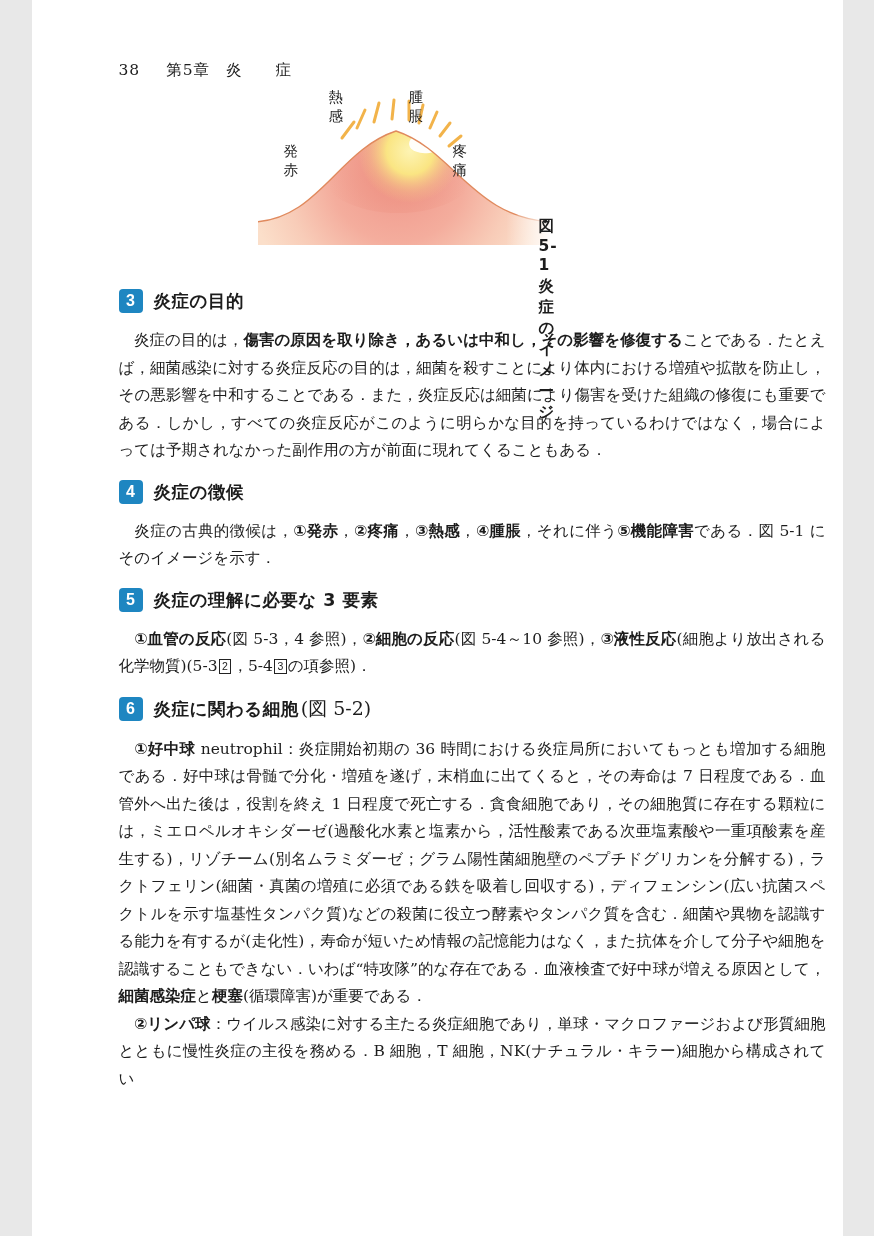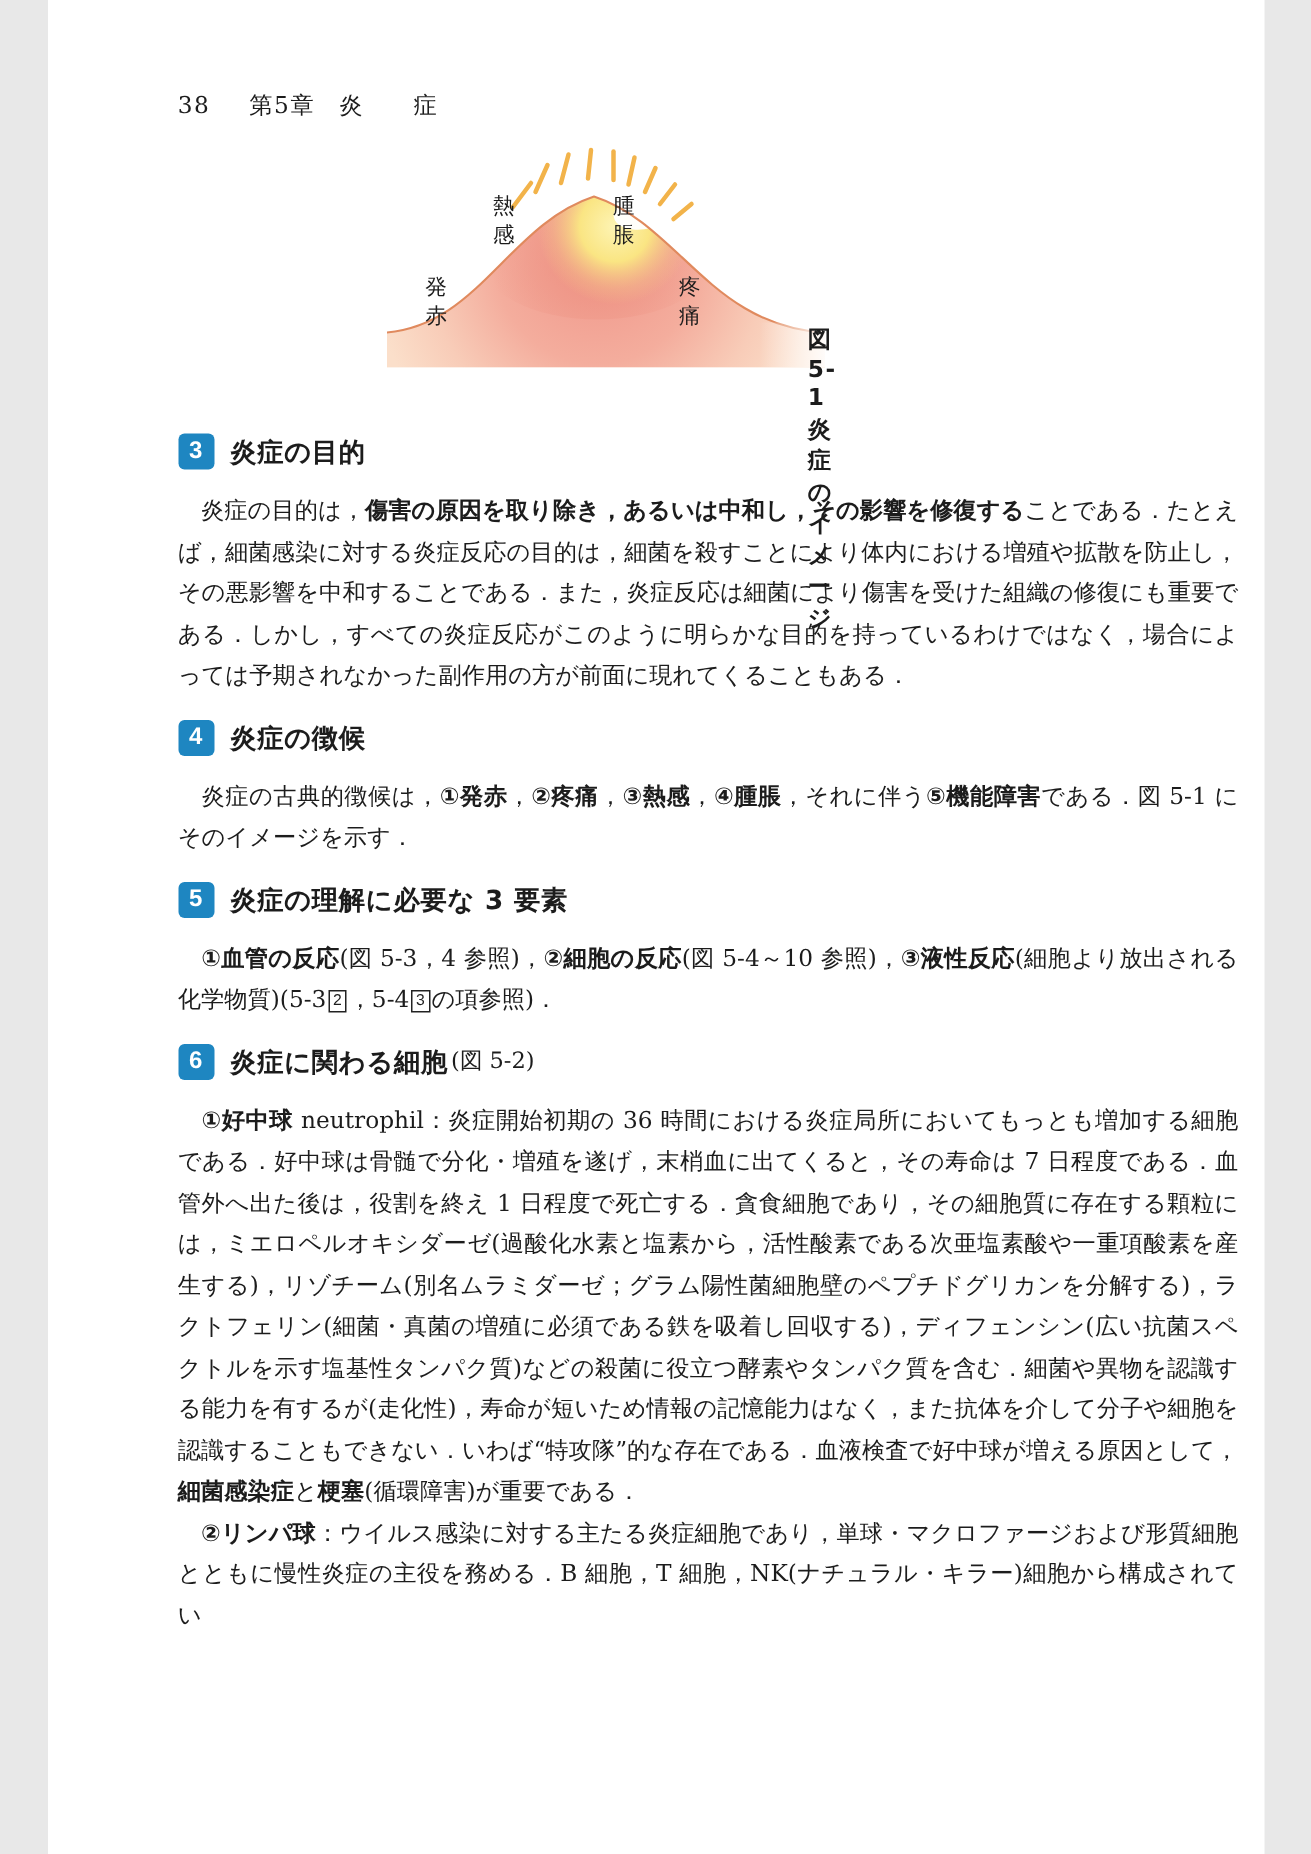--- a/index.html
+++ b/index.html
@@ -7,41 +7,41 @@
         font-family:"DejaVu Serif","Liberation Serif",serif;color:#1c1c1c;overflow:hidden;}
 
   
   .runhead{position:absolute;left:87px;top:60px;display:flex;align-items:baseline;
            font-size:15.5px;letter-spacing:1px;}
   .runhead .pgno{margin-right:26px;}
   .runhead .chap{margin-right:16px;text-align:right;}
 
   
   .fig{position:absolute;left:0;top:0;}
-  .fig-label{position:absolute;font-size:14.5px;letter-spacing:1px;margin-top:40px;}
+  .fig-label{position:absolute;font-size:14.5px;letter-spacing:1px;}
   .fig-caption{position:absolute;left:507px;top:216px;
                font-family:"DejaVu Sans","Liberation Sans",sans-serif;
                font-weight:bold;font-size:15.5px;letter-spacing:1px;}
 
   
   .col{position:absolute;left:87px;top:274px;width:707px;}
   .col p{margin:0;font-size:15.5px;line-height:27.5px;text-align:justify;}
   .em{font-family:"DejaVu Sans","Liberation Sans",sans-serif;font-weight:bold;margin-top:24px;}
   .boxnum{display:inline-block;border:1.2px solid #222;font-size:10.5px;line-height:13px;
           padding:0 2.5px;margin:0 1px;vertical-align:1.5px;
           font-family:"Liberation Sans",sans-serif;}
 
   .sec-head{display:flex;align-items:center;margin-top:15px;margin-bottom:14px;}
   .sec-num{width:24px;height:24px;border-radius:4px;background:#1e86c1;color:#fff;
            font-family:"Liberation Sans",sans-serif;font-weight:bold;font-size:16px;
            display:flex;align-items:center;justify-content:center;flex:0 0 auto;}
   .sec-title{margin-left:11px;font-family:"DejaVu Sans","Liberation Sans",sans-serif;
              font-weight:bold;font-size:17.5px;letter-spacing:.5px;}
   .sec-note{margin-left:2px;font-family:"DejaVu Serif","Liberation Serif",serif;
-            font-weight:normal;font-size:15px;}
+            font-weight:normal;font-size:19px;}
 </style>
 </head>
 <body>
 
 <div class="page">
 
   <div class="runhead">
     <span class="pgno">38</span>
     <span class="chap">第5章</span>
     <span>炎　　症</span>

